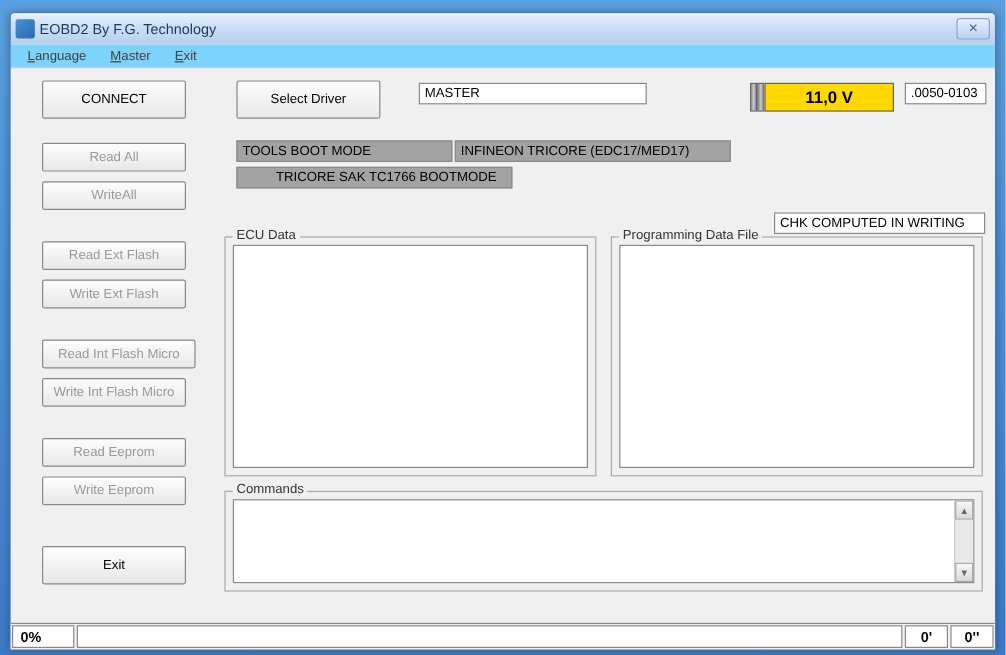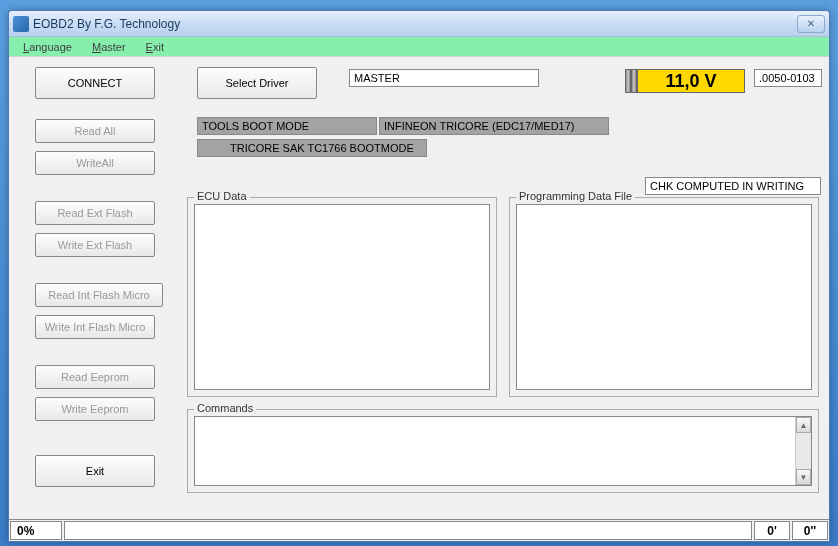--- a/index.html
+++ b/index.html
@@ -53,21 +53,21 @@
       display: flex;
       align-items: center;
       justify-content: center;
       color: #4a6a8a;
       font-family: Arial;
       font-size: 10px;
       cursor: pointer;
     }
     .menubar {
       height: 20px;
-      background: #86efac;
+      background: #7dd3fc;
       display: flex;
       align-items: center;
       padding: 0 4px;
       border-bottom: 1px solid #d0d0d0;
     }
     .menu-item {
       padding: 2px 10px;
       color: #404040;
       cursor: pointer;
       text-decoration: underline;
@@ -120,21 +120,21 @@
       border: 1px solid #666;
     }
     .volt-display {
       flex: 1;
       background: #ffd800;
       border: 1px solid #666;
       display: flex;
       align-items: center;
       justify-content: center;
       font-weight: bold;
-      font-size: 18px;
+      font-size: 14px;
     }
     .field-gray {
       position: absolute;
       background: #a3a3a3;
       border: 1px solid #888;
       padding: 2px 4px;
       font-size: 11px;
       display: flex;
       align-items: center;
     }

